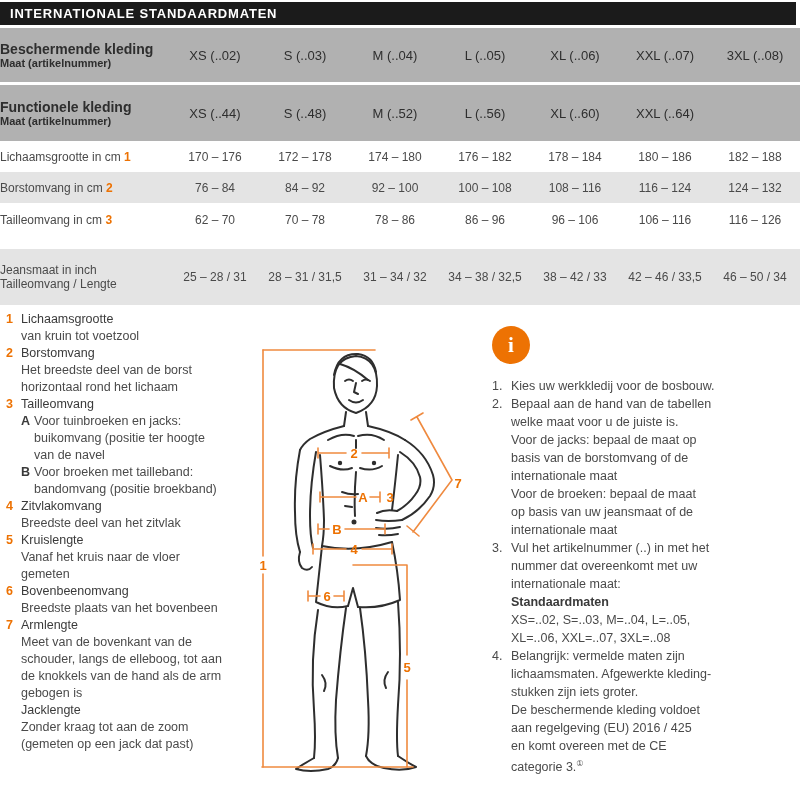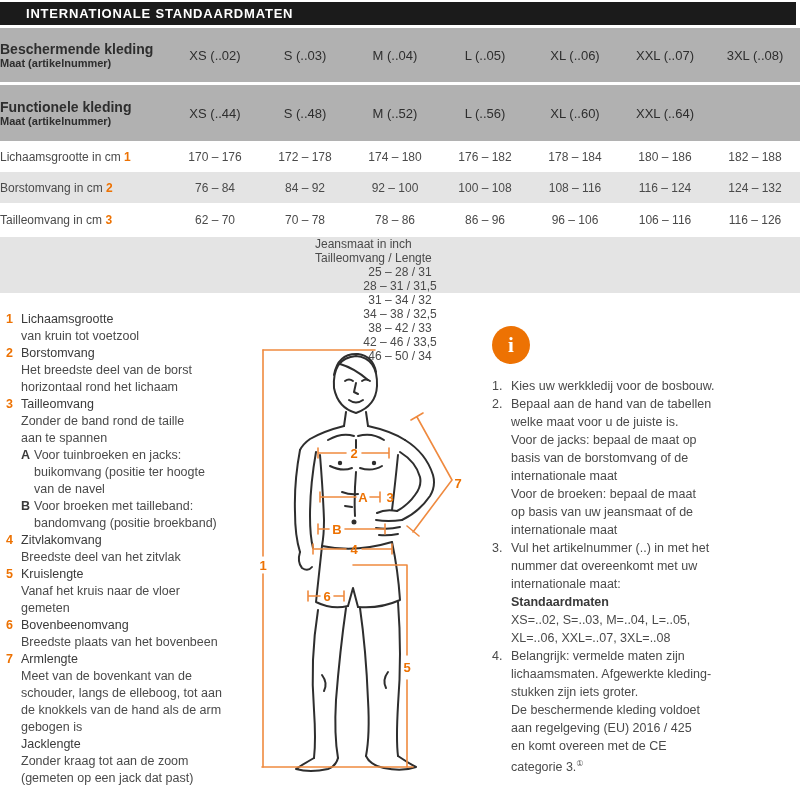--- a/index.html
+++ b/index.html
@@ -2,21 +2,21 @@
 <html><head>
 <meta charset="utf-8">
 <style>
   * { margin:0; padding:0; box-sizing:border-box; }
   html,body { background:#fff; }
   .page { position:relative; width:800px; height:800px; background:#fff;
           font-family:"Liberation Sans", sans-serif; color:#4a4a4a; overflow:hidden; }
 
   
   .title-bar { position:absolute; top:2px; left:0; right:4px; height:23px; background:#1b1b1b;
-               color:#fff; display:flex; align-items:center; padding-left:26px;
+               color:#fff; display:flex; align-items:center; padding-left:10px;
                font-weight:bold; font-size:13px; letter-spacing:.8px; }
   .size-table { position:absolute; top:28px; left:0; width:800px; }
   .t-row { display:flex; align-items:center; }
   .t-label { width:170px; }
   .t-cell { width:90px; text-align:center; }
   .row-head { background:#b1b1b1; height:54px; }
   .row-head.second { height:56px; margin-top:3px; }
   .row-head .hl1 { font-weight:bold; font-size:14px; color:#2e2e2e; }
   .row-head .hl2 { font-weight:bold; font-size:11px; color:#2e2e2e; }
   .row-head .t-cell { font-weight:normal; font-size:13px; color:#2e2e2e; }
@@ -133,21 +133,21 @@
       </div>
       <div class="t-cell">62 – 70</div>
       <div class="t-cell">70 – 78</div>
       <div class="t-cell">78 – 86</div>
       <div class="t-cell">86 – 96</div>
       <div class="t-cell">96 – 106</div>
       <div class="t-cell">106 – 116</div>
       <div class="t-cell">116 – 126</div>
     </div>
 
-    <div class="t-row row-data shade tall" style="margin-top:0;flex-direction:column;">
+    <div class="t-row row-data shade tall" style="margin-top:12px;">
       <div class="t-label">
         <div>Jeansmaat in inch</div>
         <div>Tailleomvang / Lengte</div>
       </div>
       <div class="t-cell">25 – 28 / 31</div>
       <div class="t-cell">28 – 31 / 31,5</div>
       <div class="t-cell">31 – 34 / 32</div>
       <div class="t-cell">34 – 38 / 32,5</div>
       <div class="t-cell">38 – 42 / 33</div>
       <div class="t-cell">42 – 46 / 33,5</div>
@@ -171,22 +171,20 @@
         <span class="ltitle">Borstomvang</span>
         <div class="ldesc">Het breedste deel van de borst
 horizontaal rond het lichaam</div>
       </span>
     </div>
 
     <div class="litem">
       <span class="lnum">3</span>
       <span class="lbody">
         <span class="ltitle">Tailleomvang</span>
-        <div class="ldesc">Zonder de band rond de taille
-aan te spannen</div>
         <div class="lsub">
           <span class="slet">A</span>
           <span class="stext">Voor tuinbroeken en jacks:
 buikomvang (positie ter hoogte
 van de navel</span>
         </div>
         <div class="lsub">
           <span class="slet">B</span>
           <span class="stext">Voor broeken met tailleband:
 bandomvang (positie broekband)</span>

